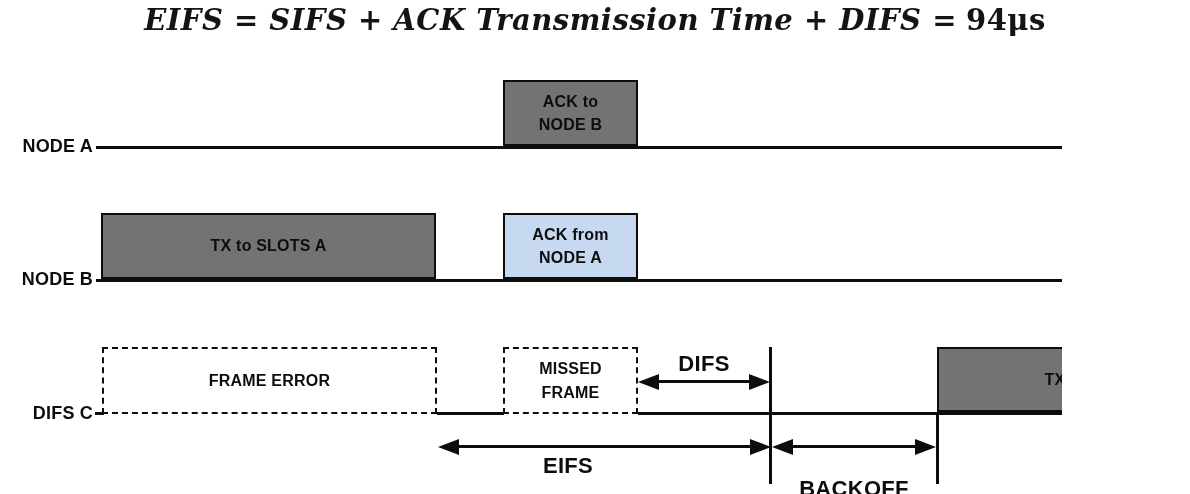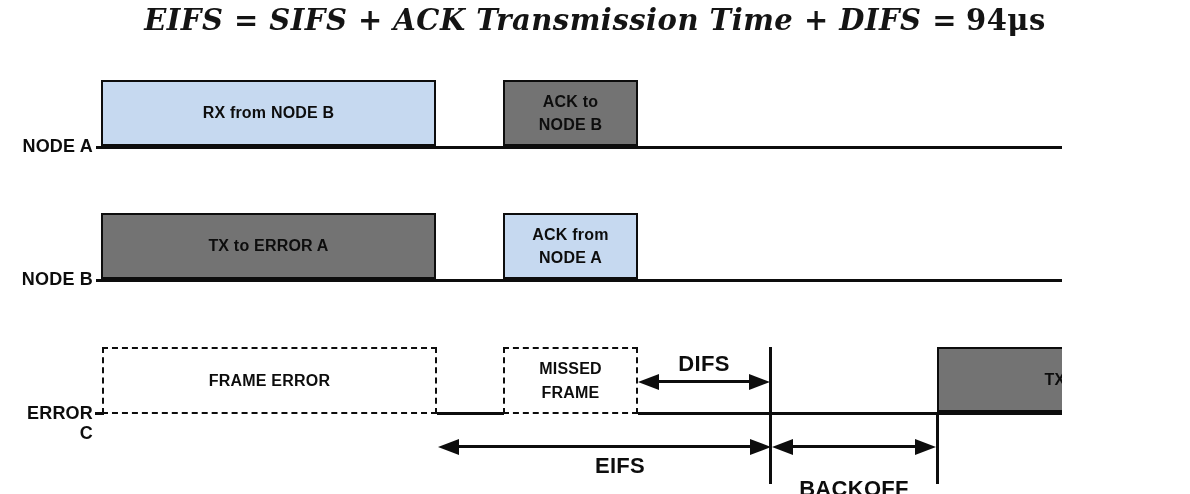--- a/index.html
+++ b/index.html
@@ -63,31 +63,30 @@
 <body>
 
 <div class="stage">
 
   <div class="title">
     <span>EIFS = SIFS + ACK Transmission Time + DIFS =</span><span class="result">94μs</span>
   </div>
 
   <div class="node-label" style="top:136px;">NODE A</div>
   <div class="tl" style="left:96px;top:146px;width:1077px;"></div>
-  <div class="frame fill-light" style="left:101px;top:80px;width:335px;height:66px;">RX from NODE B</div>
   <div class="frame fill-dark" style="left:503px;top:80px;width:135px;height:66px;">ACK to
 NODE B</div>
 
   <div class="node-label" style="top:269px;">NODE B</div>
   <div class="tl" style="left:96px;top:279px;width:1077px;"></div>
-  <div class="frame fill-dark" style="left:101px;top:213px;width:335px;height:66px;">TX to ERROR A</div>
+  <div class="frame fill-dark" style="left:101px;top:213px;width:335px;height:66px;">TX to SLOTS A</div>
   <div class="frame fill-light" style="left:503px;top:213px;width:135px;height:66px;">ACK from
 NODE A</div>
 
-  <div class="node-label" style="top:403px;">ERROR C</div>
+  <div class="node-label" style="top:403px;">DIFS C</div>
 
   <div class="tl" style="left:95px;top:412px;width:9px;"></div>
   <div class="tl" style="left:437px;top:412px;width:67px;"></div>
   <div class="tl" style="left:638px;top:412px;width:535px;"></div>
 
   <div class="frame dashed" style="left:102px;top:347px;width:335px;height:67px;">FRAME ERROR</div>
   <div class="frame dashed" style="left:503px;top:347px;width:135px;height:67px;">MISSED
 FRAME</div>
   <div class="frame fill-dark" style="left:937px;top:347px;width:236px;height:65px;">TX</div>
 
@@ -99,21 +98,21 @@
     <span class="ah l"></span>
     <span class="shaft"></span>
     <span class="ah r"></span>
   </div>
 
   <div class="arrow" style="left:438px;top:439px;width:333px;">
     <span class="ah l"></span>
     <span class="shaft"></span>
     <span class="ah r"></span>
   </div>
-  <div class="ann-label" style="left:568px;top:453px;width:104px;">EIFS</div>
+  <div class="ann-label" style="left:516px;top:453px;width:104px;">EIFS</div>
 
   <div class="arrow" style="left:772px;top:439px;width:164px;">
     <span class="ah l"></span>
     <span class="shaft"></span>
     <span class="ah r"></span>
   </div>
   <div class="ann-label" style="left:760px;top:453px;width:188px;margin-top:23px;">BACKOFF SLOTS</div>
 
 </div>
 

